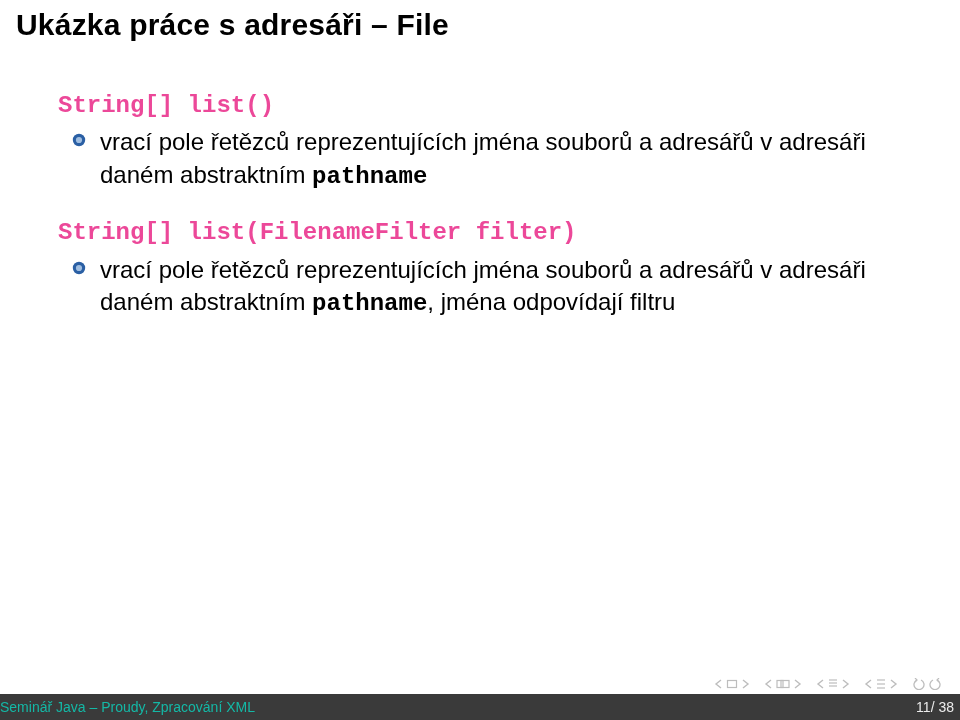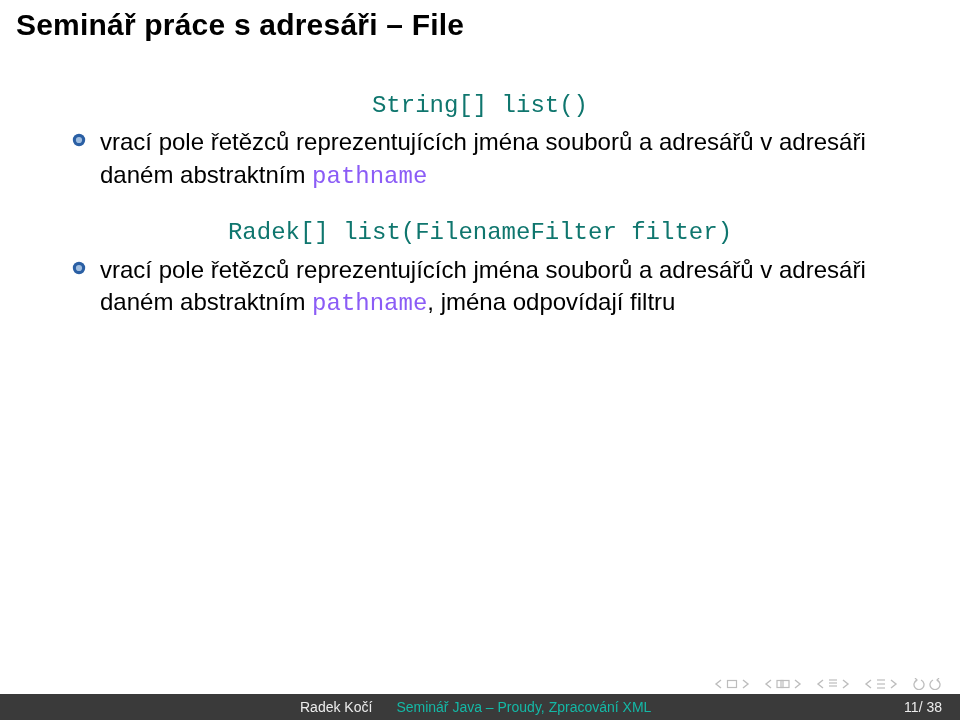--- a/index.html
+++ b/index.html
@@ -23,28 +23,27 @@
     padding: 8px 16px 20px 16px;
     letter-spacing: 0.2px;
   }
   .content {
     padding: 28px 58px 0 58px;
     font-size: 24px;
     line-height: 1.35;
   }
   .code {
     font-family: "Nimbus Mono PS", "Courier New", monospace;
-    color: #0f766e;
-    font-weight: 400;
-    text-align: center;
+    color: #ec4899;
+    font-weight: 700;
   }
   .codeinline {
     font-family: "Nimbus Mono PS", "Courier New", monospace;
-    color: #8b5cf6;
-    font-weight: 400;
+    color: #000000;
+    font-weight: 700;
   }
   .block { margin-bottom: 24px; }
   .sig { margin-bottom: 4px; }
   ul.bul {
     list-style: none;
     padding-left: 42px;
   }
   ul.bul li {
     position: relative;
     padding-left: 0;
@@ -75,21 +74,21 @@
     padding-left: 300px;
     padding-right: 24px;
     color: #ececec;
   }
   .footer .talk {
     flex: 1 1 auto;
     color: #14b8a6;
   }
   .footer .pg {
     flex: 0 0 auto;
-    padding-right: 18px;
+    padding-right: 6px;
     color: #ececec;
   }
   .navsyms {
     position: absolute;
     bottom: 30px;
     right: 18px;
     display: flex;
     align-items: center;
     gap: 14px;
     color: #bdbdbd;
@@ -99,41 +98,41 @@
     display: flex;
     align-items: center;
     gap: 2px;
   }
   .navsyms svg { display: block; }
 </style>
 </head>
 <body>
 
 <div class="slide">
-  <div class="title">Seminář práce s adresáři – File</div>
+  <div class="title">Ukázka práce s adresáři – File</div>
 
   <div class="content">
 
     <div class="block">
       <div class="sig code">String[] list()</div>
       <ul class="bul">
         <li>
           <span class="dot">
             <svg width="14" height="14" viewBox="0 0 14 14">
               <circle cx="7" cy="7" r="6.2" fill="#2a5fa4"></circle>
               <circle cx="7" cy="7" r="3.1" fill="#9fbde0"></circle>
             </svg>
           </span>
           <span>vrací pole řetězců reprezentujících jména souborů a adresářů v adresáři daném abstraktním </span><span class="codeinline">pathname</span><span></span>
         </li>
       </ul>
     </div>
 
     <div class="block">
-      <div class="sig code">Radek[] list(FilenameFilter filter)</div>
+      <div class="sig code">String[] list(FilenameFilter filter)</div>
       <ul class="bul">
         <li>
           <span class="dot">
             <svg width="14" height="14" viewBox="0 0 14 14">
               <circle cx="7" cy="7" r="6.2" fill="#2a5fa4"></circle>
               <circle cx="7" cy="7" r="3.1" fill="#9fbde0"></circle>
             </svg>
           </span>
           <span>vrací pole řetězců reprezentujících jména souborů a adresářů v adresáři daném abstraktním </span><span class="codeinline">pathname</span><span>, jména odpovídají filtru</span>
         </li>
@@ -198,17 +197,16 @@
           <path d="M3 0 L5 2 L3 4" fill="none" stroke="#bdbdbd" stroke-width="1.2"></path>
         </svg>
       <svg width="14" height="12" viewBox="0 0 14 12">
           <path d="M9 2 A5 5 0 1 1 5 2" fill="none" stroke="#bdbdbd" stroke-width="1.3"></path>
           <path d="M11 0 L9 2 L11 4" fill="none" stroke="#bdbdbd" stroke-width="1.2"></path>
         </svg>
     </span>
   </div>
 
   <div class="footer">
-    <div class="author">Radek Kočí</div>
     <div class="talk">Seminář Java – Proudy, Zpracování XML</div>
     <div class="pg">11/ 38</div>
   </div>
 </div>
 
 </body></html>

